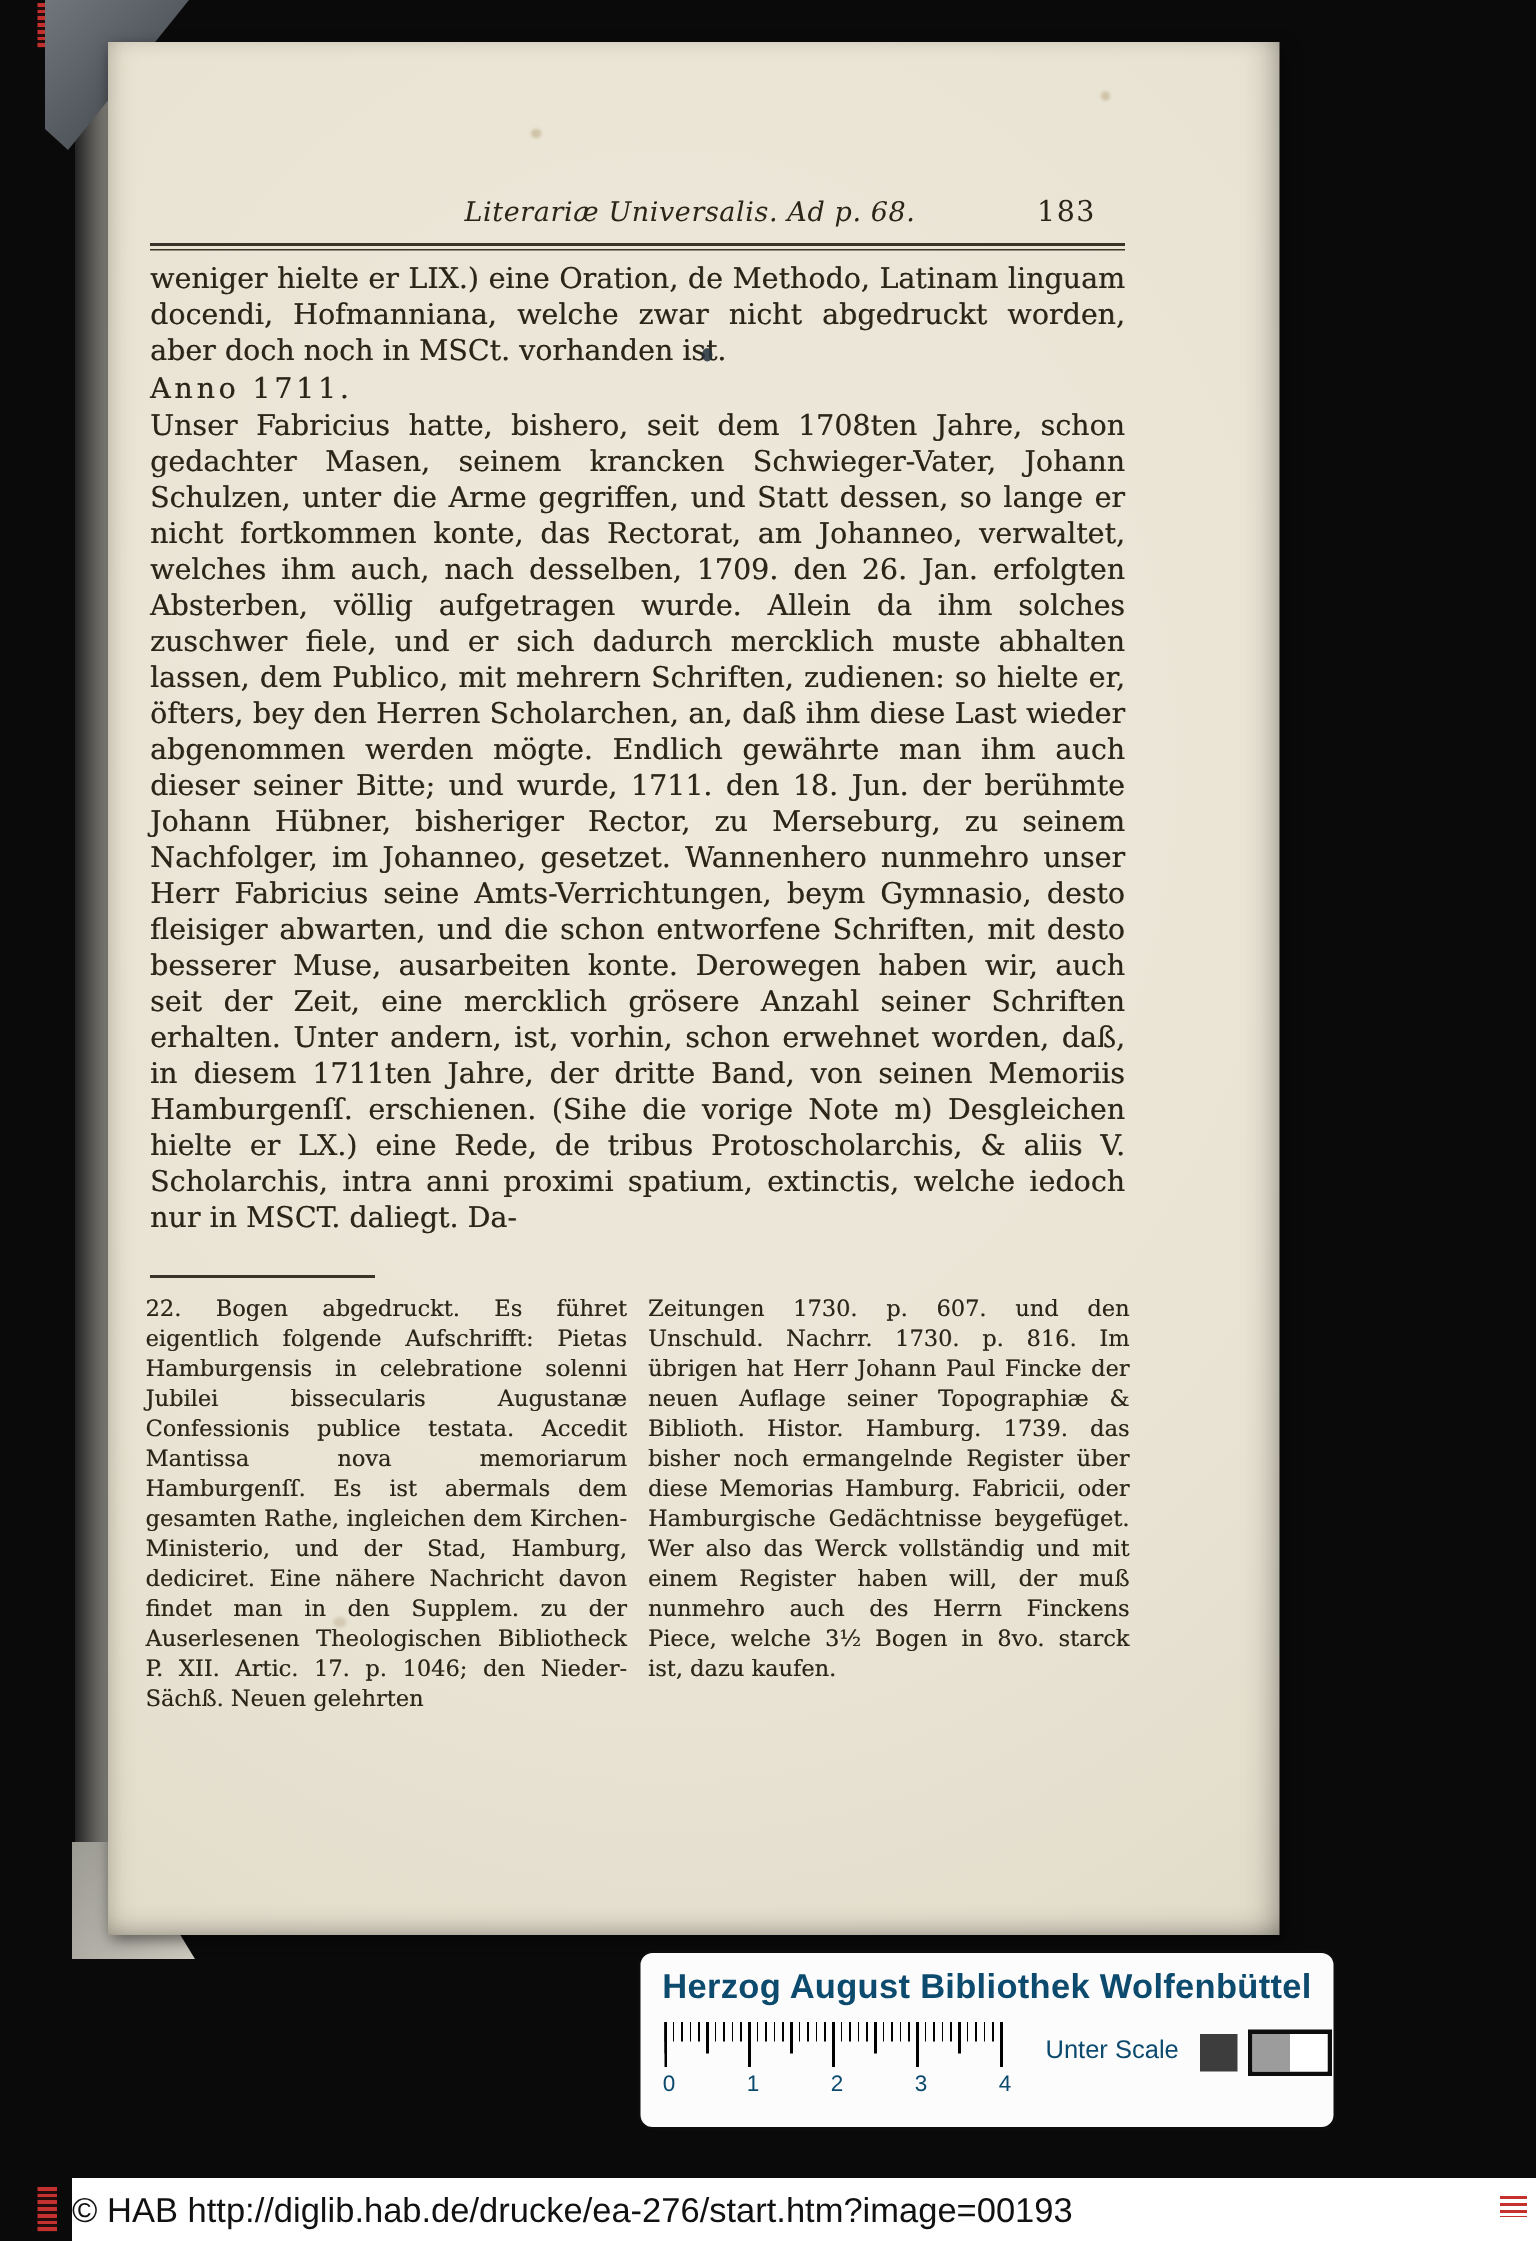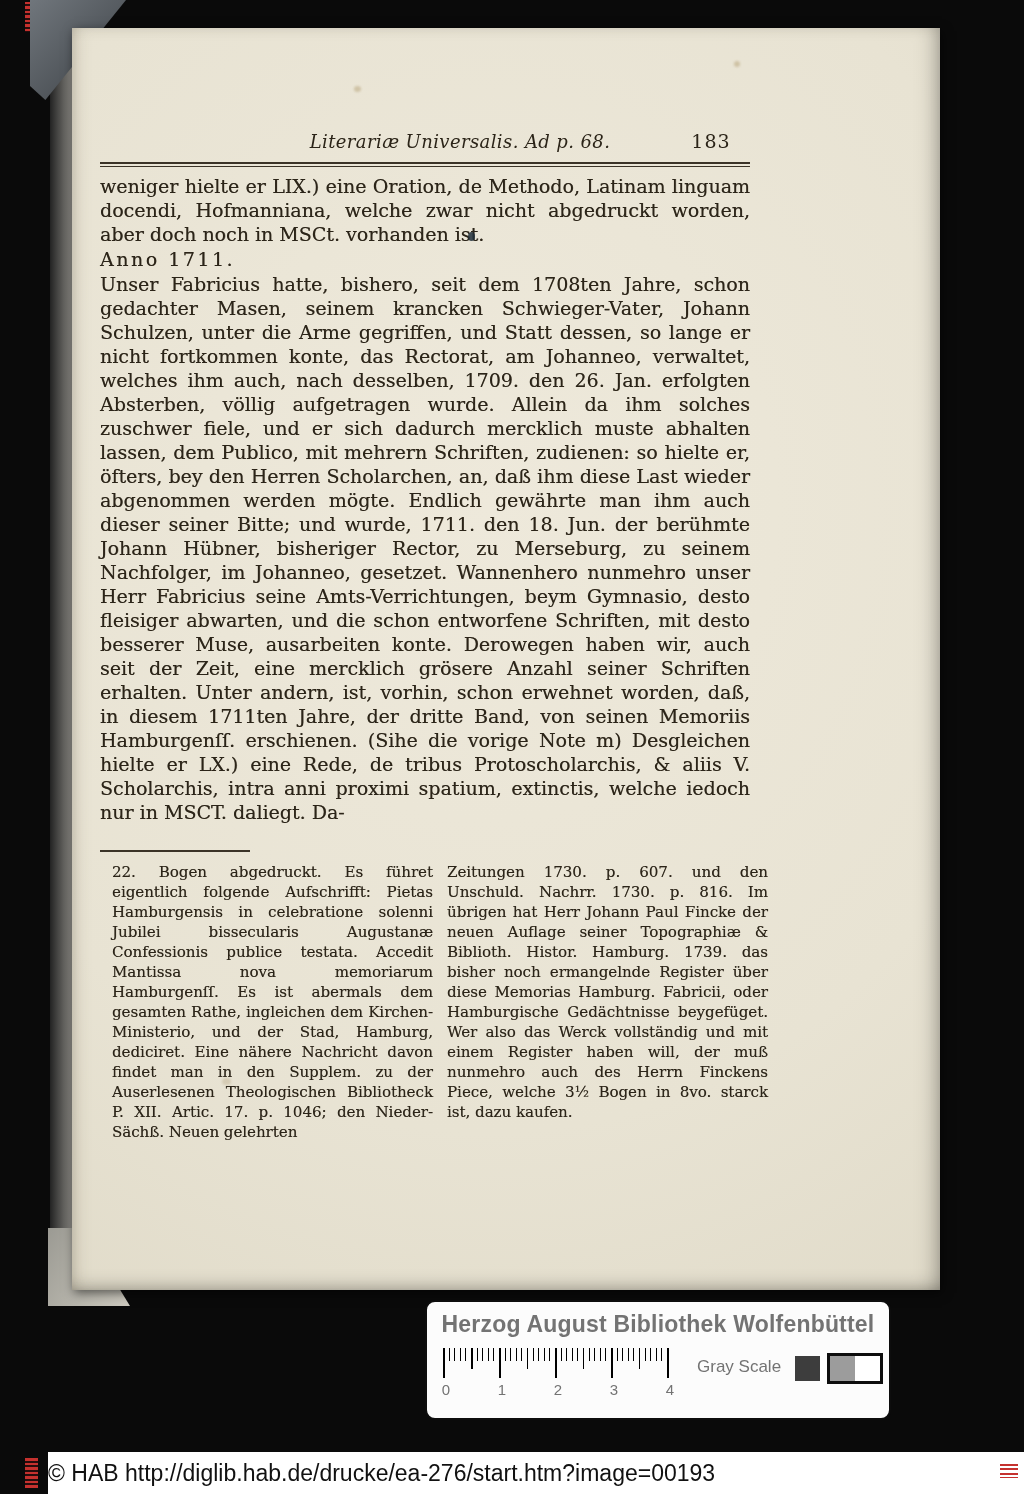--- a/index.html
+++ b/index.html
@@ -16,21 +16,21 @@
   .book-edge{position:absolute;left:50px;top:22px;width:30px;height:1272px;z-index:1;
     background:linear-gradient(90deg,#232323,#6e6d69 55%,#b9b6ae);}
   .corner-wedge-top{position:absolute;left:30px;top:0;width:96px;height:100px;z-index:1;
     background:linear-gradient(135deg,#70767c,#4b5055 70%);
     clip-path:polygon(0 0,100% 0,16% 100%,0 86%);}
   .corner-wedge-bottom{position:absolute;left:48px;top:1228px;width:82px;height:78px;z-index:1;
     background:linear-gradient(120deg,#9b9a93,#cdcabf);
     clip-path:polygon(0 0,42% 0,100% 100%,0 100%);}
 
   
-  .page{position:absolute;left:72px;top:28px;width:868px;height:1262px;z-index:2;
+  .page{position:absolute;left:72px;top:28px;width:781px;height:1262px;z-index:2;
     background:radial-gradient(120% 90% at 48% 38%,#eee9db 0%,#e8e3d3 55%,#dcd6c3 100%);
     box-shadow:inset -14px 0 22px -12px rgba(0,0,0,.35),
                inset 10px 0 18px -10px rgba(90,80,60,.35),
                inset 0 -12px 20px -12px rgba(0,0,0,.3),
                2px 3px 10px rgba(0,0,0,.55);
     color:#2b2418;}
   .page *{box-sizing:border-box;}
 
   .running-head{position:absolute;top:103px;left:28px;width:650px;padding-left:70px;
     text-align:center;font-style:italic;font-size:18px;letter-spacing:.4px;}
@@ -40,36 +40,36 @@
     border-top:2px solid #3b3327;border-bottom:1px solid #3b3327;}
 
   .text-col{position:absolute;top:146px;left:28px;width:650px;font-size:19px;line-height:24px;
     text-align:justify;hyphens:auto;
     text-shadow:0.3px 0.2px 0.3px rgba(43,36,24,.55);}
   .text-col p{margin:0;}
   .anno{letter-spacing:2.5px;margin:1px 0;}
   .catchword{text-align:right;padding-right:14px;}
 
   .fn-rule{position:absolute;top:822px;left:28px;width:150px;border-top:2px solid #3b3327;}
-  .footnotes{position:absolute;top:834px;left:40px;width:656px;display:flex;gap:14px;
+  .footnotes{position:absolute;top:834px;left:25px;width:656px;display:flex;gap:14px;
     font-size:15px;line-height:20px;text-align:justify;hyphens:auto;
     text-shadow:0.25px 0.2px 0.25px rgba(43,36,24,.5);}
   .fn-col{flex:1;}
 
   .ink-spot{position:absolute;left:396px;top:204px;width:7px;height:9px;border-radius:50%;
     background:#23313c;opacity:.85;filter:blur(.4px);}
   .stain{position:absolute;border-radius:50%;background:rgba(150,118,58,.30);filter:blur(1px);}
   .stain.s1{left:282px;top:58px;width:7px;height:6px;}
   .stain.s2{left:662px;top:33px;width:6px;height:6px;}
   .stain.s3{left:150px;top:1050px;width:9px;height:7px;background:rgba(140,110,60,.2);}
 
   
   .label-card{position:absolute;left:425px;top:1300px;width:462px;height:116px;z-index:3;
     background:#fcfcfc;border:2px solid #0d0d0d;border-radius:10px;
-    font-family:"Liberation Sans",sans-serif;color:#737373;}
+    font-family:"Liberation Sans",sans-serif;color:#0c4a6e;}
   .label-title{margin-top:9px;text-align:center;font-weight:bold;font-size:23px;letter-spacing:.2px;}
   .label-row{position:absolute;left:16px;top:46px;width:430px;display:flex;align-items:flex-start;}
   .ruler-wrap{width:244px;}
   .ruler-ticks{width:226px;height:30px;
     background-image:
       repeating-linear-gradient(90deg,#000 0 2px,transparent 2px 56px),
       repeating-linear-gradient(90deg,#000 0 1.5px,transparent 1.5px 28px),
       repeating-linear-gradient(90deg,#000 0 1px,transparent 1px 5.6px);
     background-size:226px 30px,226px 21px,226px 13px;
     background-repeat:no-repeat;background-position:0 0;}
@@ -127,21 +127,21 @@
       <div class="ruler-wrap">
         <div class="ruler-ticks"></div>
         <div class="ruler-numbers">
           <span class="rn" style="left:-5px">0</span>
           <span class="rn" style="left:51px">1</span>
           <span class="rn" style="left:107px">2</span>
           <span class="rn" style="left:163px">3</span>
           <span class="rn" style="left:219px">4</span>
         </div>
       </div>
-      <div class="grayscale-label">Gray Scale</div>
+      <div class="grayscale-label">Unter Scale</div>
       <div class="patches">
         <div class="patch" style="background: rgb(61, 61, 61);"></div>
         <div class="patch-pair">
           <div class="patch" style="background: rgb(156, 156, 156);"></div>
           <div class="patch" style="background: rgb(255, 255, 255);"></div>
         </div>
       </div>
     </div>
   </div>
 

